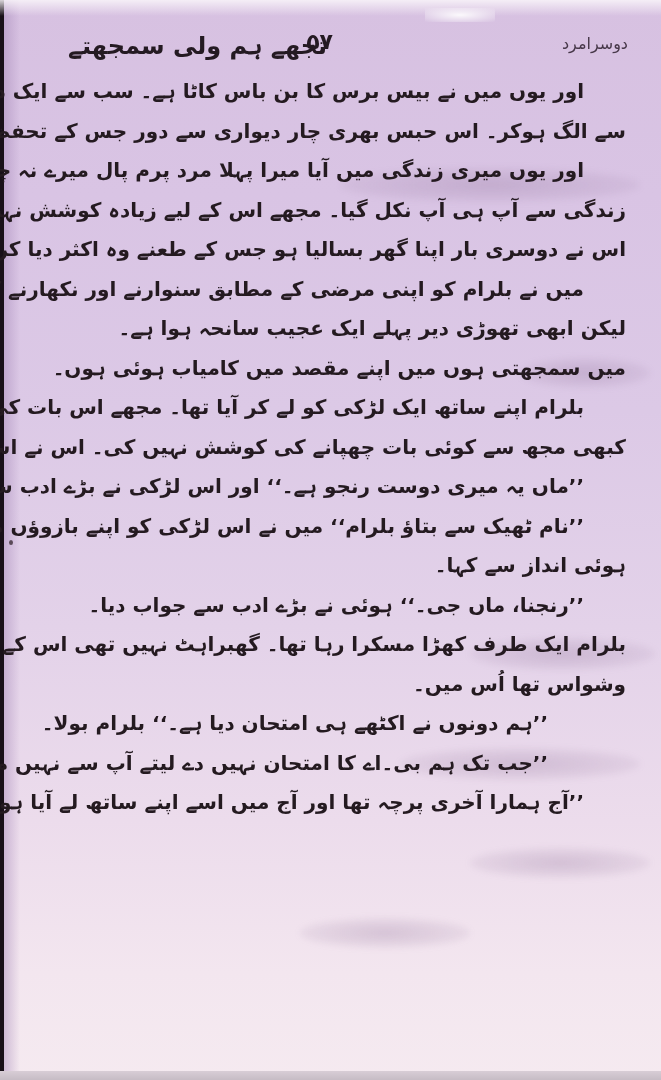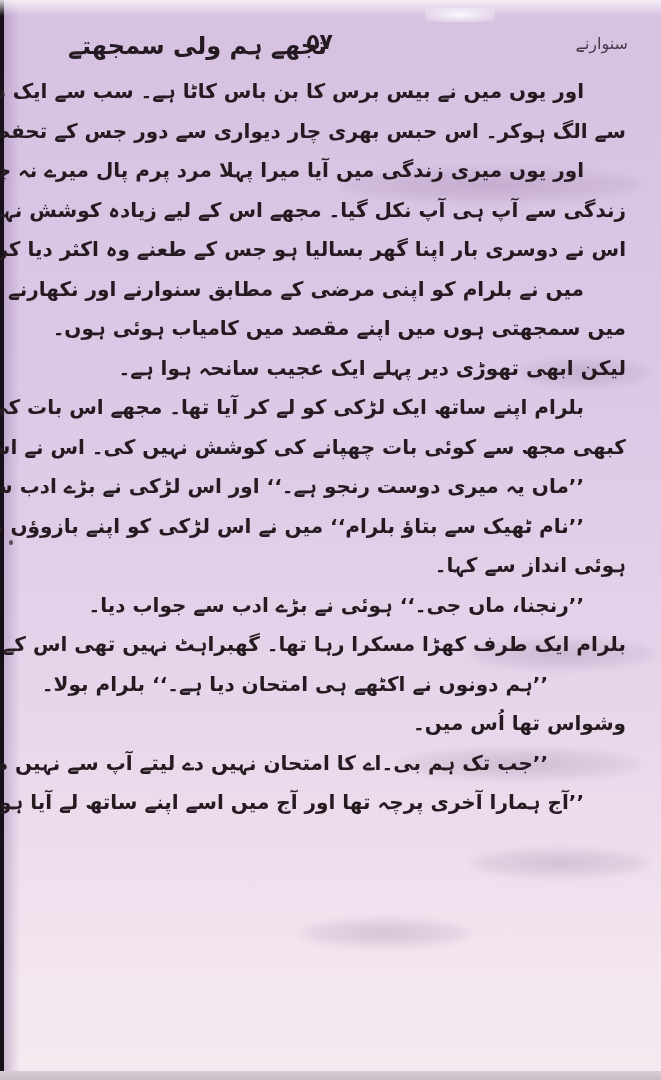--- a/index.html
+++ b/index.html
@@ -119,62 +119,62 @@
   <div class="margin-dot"></div>
 
   <div class="smudge" style="left:340px; top:168px; width:300px; height:34px;"></div>
   <div class="smudge" style="left:520px; top:358px; width:130px; height:30px;"></div>
   <div class="smudge" style="left:470px; top:638px; width:185px; height:32px;"></div>
   <div class="smudge" style="left:400px; top:748px; width:240px; height:32px;"></div>
   <div class="smudge" style="left:300px; top:918px; width:170px; height:30px;"></div>
   <div class="smudge" style="left:470px; top:848px; width:180px; height:30px;"></div>
 
   <div class="header">
-    <span class="book-title">سنوارنے</span>
+    <span class="book-title">دوسرامرد</span>
     <span class="page-number">۵۷</span>
     <span class="chapter-title">تجھے ہم ولی سمجھتے</span>
   </div>
 
   <div class="body-text">
 
       <div class="text-line indent-1">اور یوں میں نے بیس برس کا بن باس کاٹا ہے۔ سب سے ایک دم کٹ کر، سب</div>
 
       <div class="text-line indent-0">سے الگ ہوکر۔ اس حبس بھری چار دیواری سے دور جس کے تحفظ نے مجھے ڈرپوک اور بزدل</div>
 
 
       <div class="text-line indent-1">اور یوں میری زندگی میں آیا میرا پہلا مرد پرم پال میرے نہ چاہنے پر بھی میری</div>
 
       <div class="text-line indent-0">زندگی سے آپ ہی آپ نکل گیا۔ مجھے اس کے لیے زیادہ کوشش نہیں کرنی پڑی۔ ہوسکتا ہے</div>
 
       <div class="text-line indent-0">اس نے دوسری بار اپنا گھر بسالیا ہو جس کے طعنے وہ اکثر دیا کرتا تھا۔</div>
 
       <div class="text-line indent-1">میں نے بلرام کو اپنی مرضی کے مطابق سنوارنے اور نکھارنے کی کوشش کی ہے۔</div>
 
+      <div class="text-line indent-0">لیکن ابھی تھوڑی دیر پہلے ایک عجیب سانحہ ہوا ہے۔</div>
+
       <div class="text-line indent-0">میں سمجھتی ہوں میں اپنے مقصد میں کامیاب ہوئی ہوں۔</div>
-
-      <div class="text-line indent-0">لیکن ابھی تھوڑی دیر پہلے ایک عجیب سانحہ ہوا ہے۔</div>
 
       <div class="text-line indent-1">بلرام اپنے ساتھ ایک لڑکی کو لے کر آیا تھا۔ مجھے اس بات کی خوشی ہے کہ اس نے</div>
 
       <div class="text-line indent-0">کبھی مجھ سے کوئی بات چھپانے کی کوشش نہیں کی۔ اس نے اس لڑکی کا تعارف کرواتے</div>
 
 
       <div class="text-line indent-1">’’ماں یہ میری دوست رنجو ہے۔‘‘ اور اس لڑکی نے بڑے ادب سے ہاتھ جوڑ دیئے۔</div>
 
       <div class="text-line indent-1">’’نام ٹھیک سے بتاؤ بلرام‘‘ میں نے اس لڑکی کو اپنے بازوؤں میں لیتے ہوئے ذرا</div>
 
       <div class="text-line indent-0">ہوئی انداز سے کہا۔</div>
 
       <div class="text-line indent-1">’’رنجنا، ماں جی۔‘‘ ہوئی نے بڑے ادب سے جواب دیا۔</div>
 
       <div class="text-line indent-0">بلرام ایک طرف کھڑا مسکرا رہا تھا۔ گھبراہٹ نہیں تھی اس کے رویے میں بڑا اَتم</div>
 
+      <div class="text-line indent-0">وشواس تھا اُس میں۔</div>
+
       <div class="text-line indent-2">’’ہم دونوں نے اکٹھے ہی امتحان دیا ہے۔‘‘ بلرام بولا۔</div>
-
-      <div class="text-line indent-0">وشواس تھا اُس میں۔</div>
 
 
 
 
       <div class="text-line indent-2">’’جب تک ہم بی۔اے کا امتحان نہیں دے لیتے آپ سے نہیں ملیں گے۔‘‘</div>
 
       <div class="text-line indent-1">’’آج ہمارا آخری پرچہ تھا اور آج میں اسے اپنے ساتھ لے آیا ہوں۔‘‘ بلرام نے</div>
     </div>
 
 </div>

